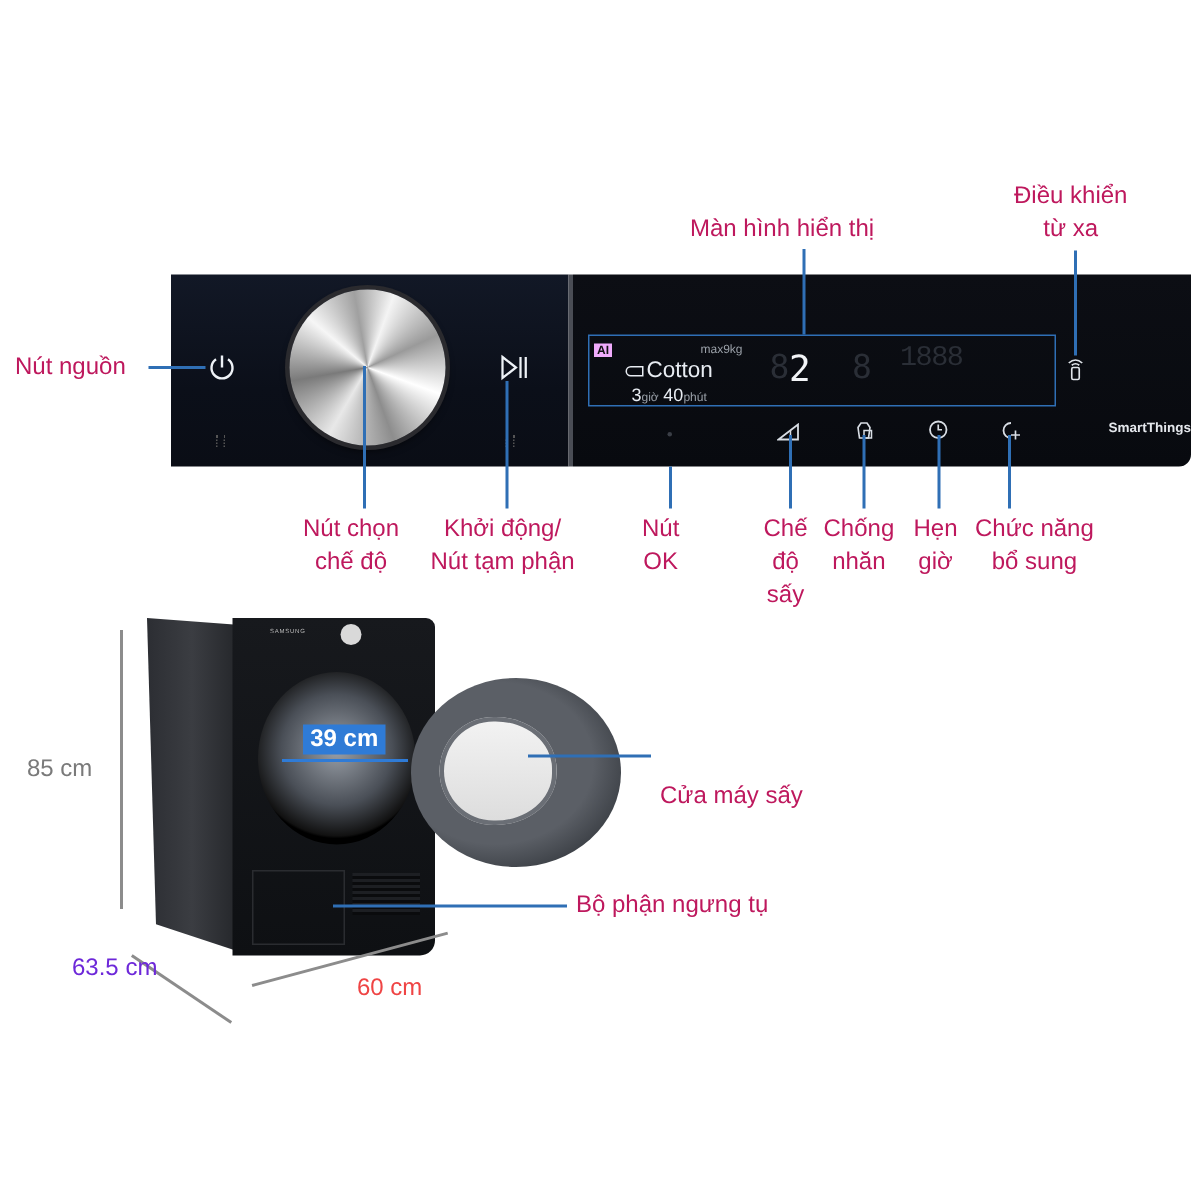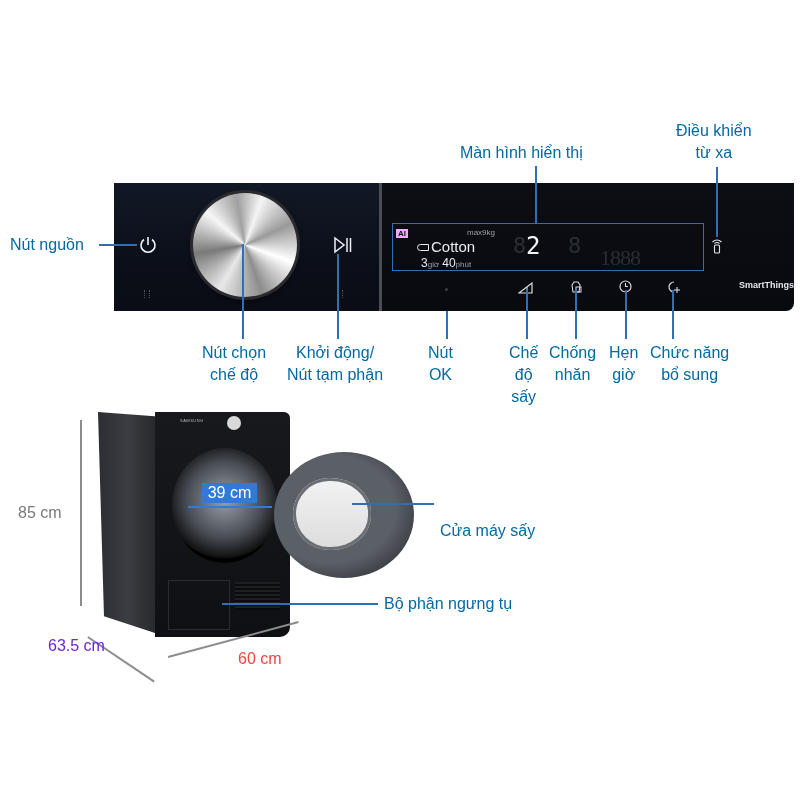--- a/index.html
+++ b/index.html
@@ -1,19 +1,19 @@
 <!DOCTYPE html>
 <html><head>
 <meta charset="utf-8">
 <style>
   * { box-sizing: border-box; margin: 0; padding: 0; }
   html, body { width: 800px; height: 800px; background: #ffffff; overflow: hidden; }
   body { position: relative; font-family: "Liberation Sans", "DejaVu Sans", sans-serif; color: #6b6b6b; }
   .abs { position: absolute; }
-  .label { position: absolute; font-size: 16px; line-height: 22px; color: #0369a1; text-align: center; white-space: nowrap; }
+  .label { position: absolute; font-size: 16px; line-height: 22px; color: #be185d; text-align: center; white-space: nowrap; }
   .line { position: absolute; background: #2f6fb5; }
   .vline { width: 1.5px; }
   .hline { height: 1.5px; }
 
   
   .panel-left { position: absolute; left: 114px; top: 183px; width: 265px; height: 128px;
     background: linear-gradient(180deg, #121826 0%, #0b0f19 60%, #0a0d15 100%); }
   .panel-divider { position: absolute; left: 379px; top: 183px; width: 3px; height: 128px; background: #4a4d55; }
   .panel-right { position: absolute; left: 382px; top: 183px; width: 412px; height: 128px;
     background: linear-gradient(180deg, #0c0e14 0%, #080a0f 100%); border-bottom-right-radius: 8px; }
@@ -35,21 +35,21 @@
   .door { position: absolute; left: 274px; top: 452px; width: 140px; height: 126px; border-radius: 50%;
     background: radial-gradient(ellipse at 40% 45%, #5b5f66 55%, #3e4248 75%, #2c2f34 100%); }
   .door-glass { position: absolute; left: 293px; top: 478px; width: 78px; height: 72px;
     background: linear-gradient(180deg, #f3f3f3, #dcdcdc); border-radius: 40px 45px 45px 40px / 40px 38px 38px 40px;
     box-shadow: inset 0 0 0 3px #6a6e75; }
   .vent { position: absolute; left: 235px; top: 582px; width: 45px; height: 28px;
     background: repeating-linear-gradient(180deg, #1d1f23 0 2px, #0a0b0d 2px 4px); }
   .condenser-panel { position: absolute; left: 168px; top: 580px; width: 62px; height: 50px; border: 1px solid #2a2c30; }
   .dim-arrow { position: absolute; background: #8c8c8c; }
   .badge-39 { position: absolute; left: 202px; top: 483px; width: 55px; height: 20px; background: #2f7bd6; color: #ffffff;
-    font-size: 16px; line-height: 20px; text-align: center; }
+    font-size: 16px; line-height: 20px; text-align: center; font-weight: bold; }
 </style>
 </head>
 <body>
 
 <div class="panel-left"></div>
 <div class="panel-divider"></div>
 <div class="panel-right"></div>
 
 <svg class="abs" style="left:138px;top:235px" width="20" height="20" viewBox="0 0 20 20">
   <path d="M6 4.5 A7 7 0 1 0 14 4.5" fill="none" stroke="#eef2f7" stroke-width="1.6"></path>
@@ -71,21 +71,21 @@
 <div class="lcd" style="left:467px;top:228px;font-size:8px;color:#9aa0a8">max9kg</div>
 <div class="lcd" style="left:417px;top:244px;width:12px;height:7px;border:1.3px solid #e8ecf2;border-radius:4px 0 0 4px"></div>
 <div class="lcd" style="left:431px;top:238px;font-size:15px;line-height:18px">Cotton</div>
 <div class="lcd" style="left:421px;top:257px;font-size:11px;line-height:13px;white-space:nowrap">
   <span style="font-size:12px">3</span><span style="font-size:8px;color:#9aa0a8">giờ</span>
   <span style="font-size:12px">40</span><span style="font-size:8px;color:#9aa0a8">phút</span>
 </div>
 <div class="lcd dim" style="left:513px;top:233px;font-family:'DejaVu Sans Mono',monospace;font-size:22px">8</div>
 <div class="lcd" style="left:526px;top:232px;font-family:'DejaVu Sans Mono',monospace;font-size:24px;color:#f2f4f7">2</div>
 <div class="lcd dim" style="left:568px;top:233px;font-family:'DejaVu Sans Mono',monospace;font-size:22px">8</div>
-<div class="lcd dim" style="left:600px;top:245px;font-family:Liberation Serif, serif;font-size:22px;letter-spacing:-1px">1888</div>
+<div class="lcd dim" style="left:600px;top:227px;font-family:Liberation Mono, monospace;font-size:19px;letter-spacing:-1px">1888</div>
 
 <div class="abs" style="left:445px;top:288px;width:3px;height:3px;border-radius:50%;background:#3a3e46"></div>
 <svg class="abs" style="left:518px;top:282px" width="16" height="12" viewBox="0 0 16 12">
   <path d="M1 11 L14 1 L14 11 Z" fill="none" stroke="#d8dde4" stroke-width="1.2"></path>
   <line x1="9" y1="5" x2="9" y2="11" stroke="#d8dde4" stroke-width="1"></line>
 </svg>
 <svg class="abs" style="left:569px;top:280px" width="14" height="14" viewBox="0 0 14 14">
   <path d="M3 5 L5 2 L9 2 L11 5 L10 12 L4 12 Z" fill="none" stroke="#d8dde4" stroke-width="1.1"></path>
   <rect x="7" y="7" width="5" height="5" fill="none" stroke="#d8dde4" stroke-width="1"></rect>
 </svg>

